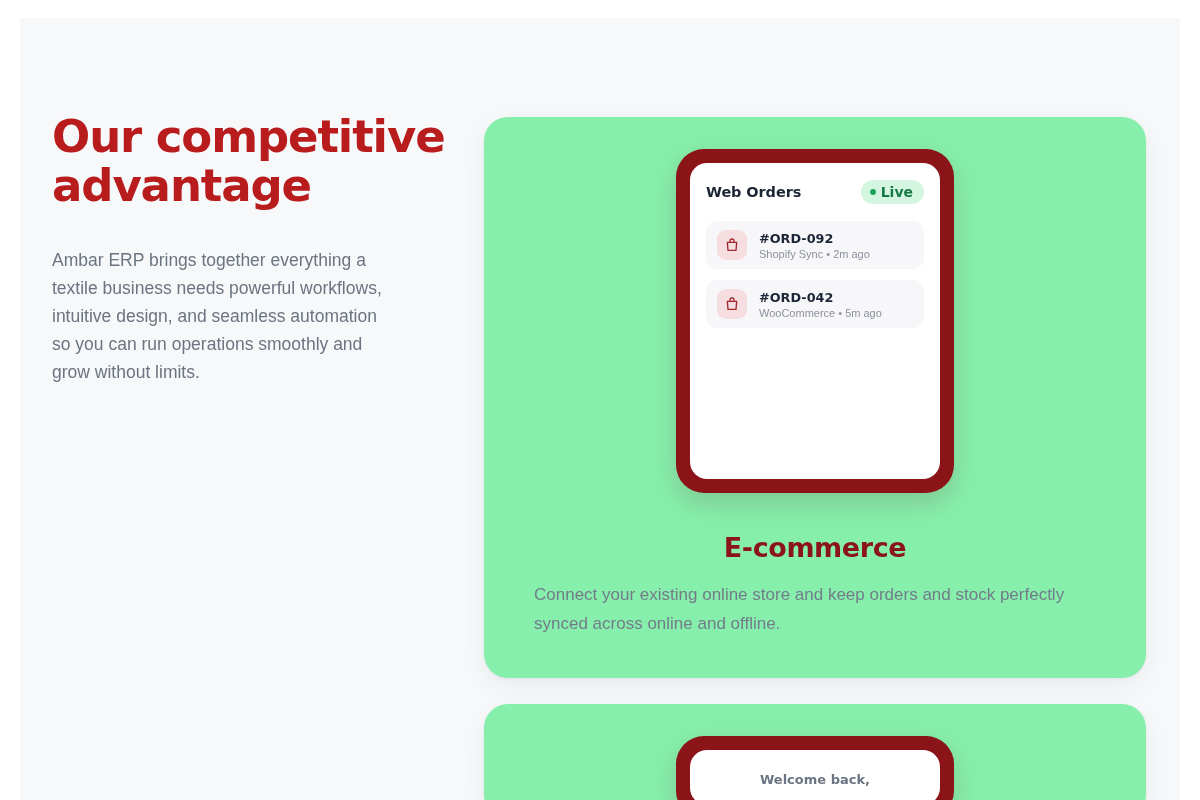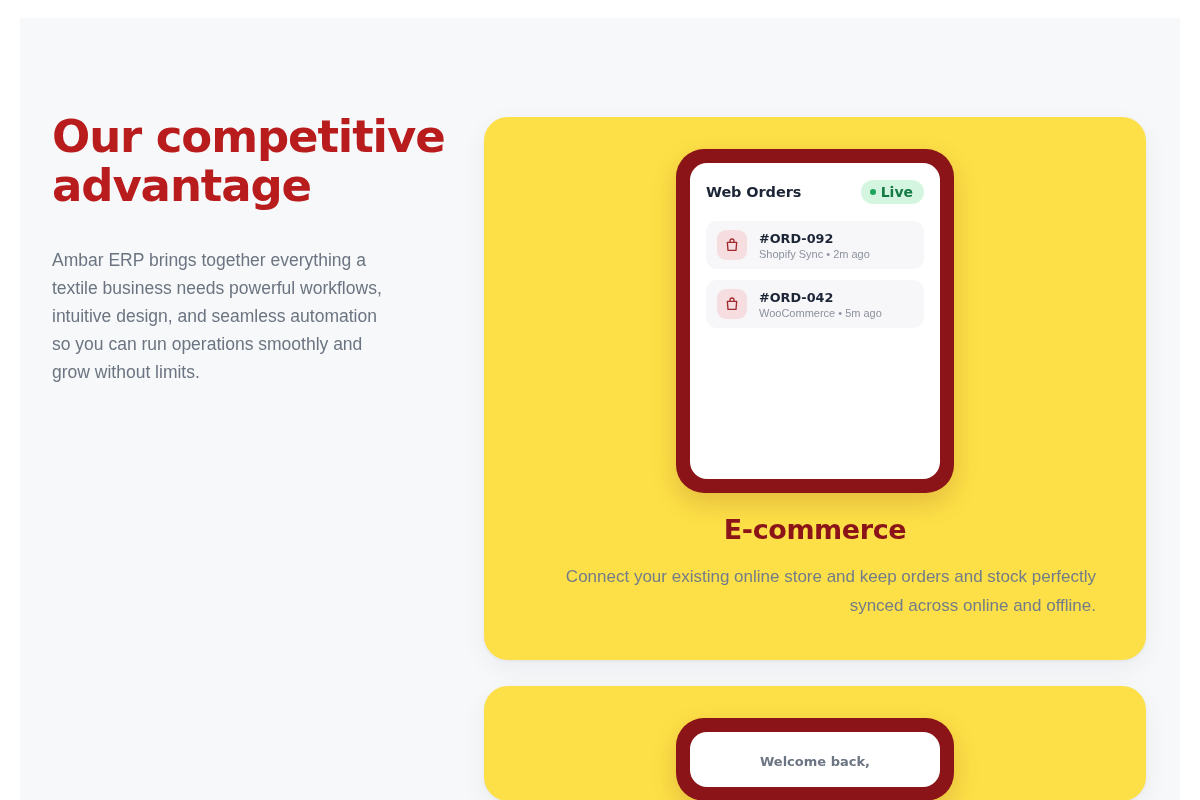--- a/index.html
+++ b/index.html
@@ -42,21 +42,21 @@
   }
 
   
   .feature-col {
     position:absolute;
     left:464px; top:99px;
     width:662px;
   }
   .feature-card {
     position:relative;
-    background:#fde047;
+    background:#86efac;
     border-radius:24px;
     box-shadow:0 1px 3px rgba(16,24,40,.05), 0 8px 26px rgba(16,24,40,.055);
     padding:32px 28px 40px;
     margin-bottom:26px;
   }
 
   
   .mock-wrap { display:flex; justify-content:center; }
   .device {
     width:278px;
@@ -151,31 +151,31 @@
     padding:11px 0;
     font-size:13px;
     font-weight:700;
     font-family:"DejaVu Sans", sans-serif;
     text-align:center;
     cursor:pointer;
   }
 
   
   .feature-title {
-    margin-top:21px;
+    margin-top:39px;
     text-align:center;
     font-size:27px;
     font-weight:700;
     color:#8b1418;
     font-family:"DejaVu Sans", sans-serif;
     letter-spacing:-0.4px;
   }
   .feature-desc {
     margin-top:17px;
-    text-align:right;
+    text-align:left;
     font-size:17px;
     line-height:29px;
     color:#737c89;
     font-family:"Liberation Sans", sans-serif;
     padding:0 22px;
   }
 
   
   .feature-card.clipped { padding-bottom:0; }
   .device-screen.greeting {

